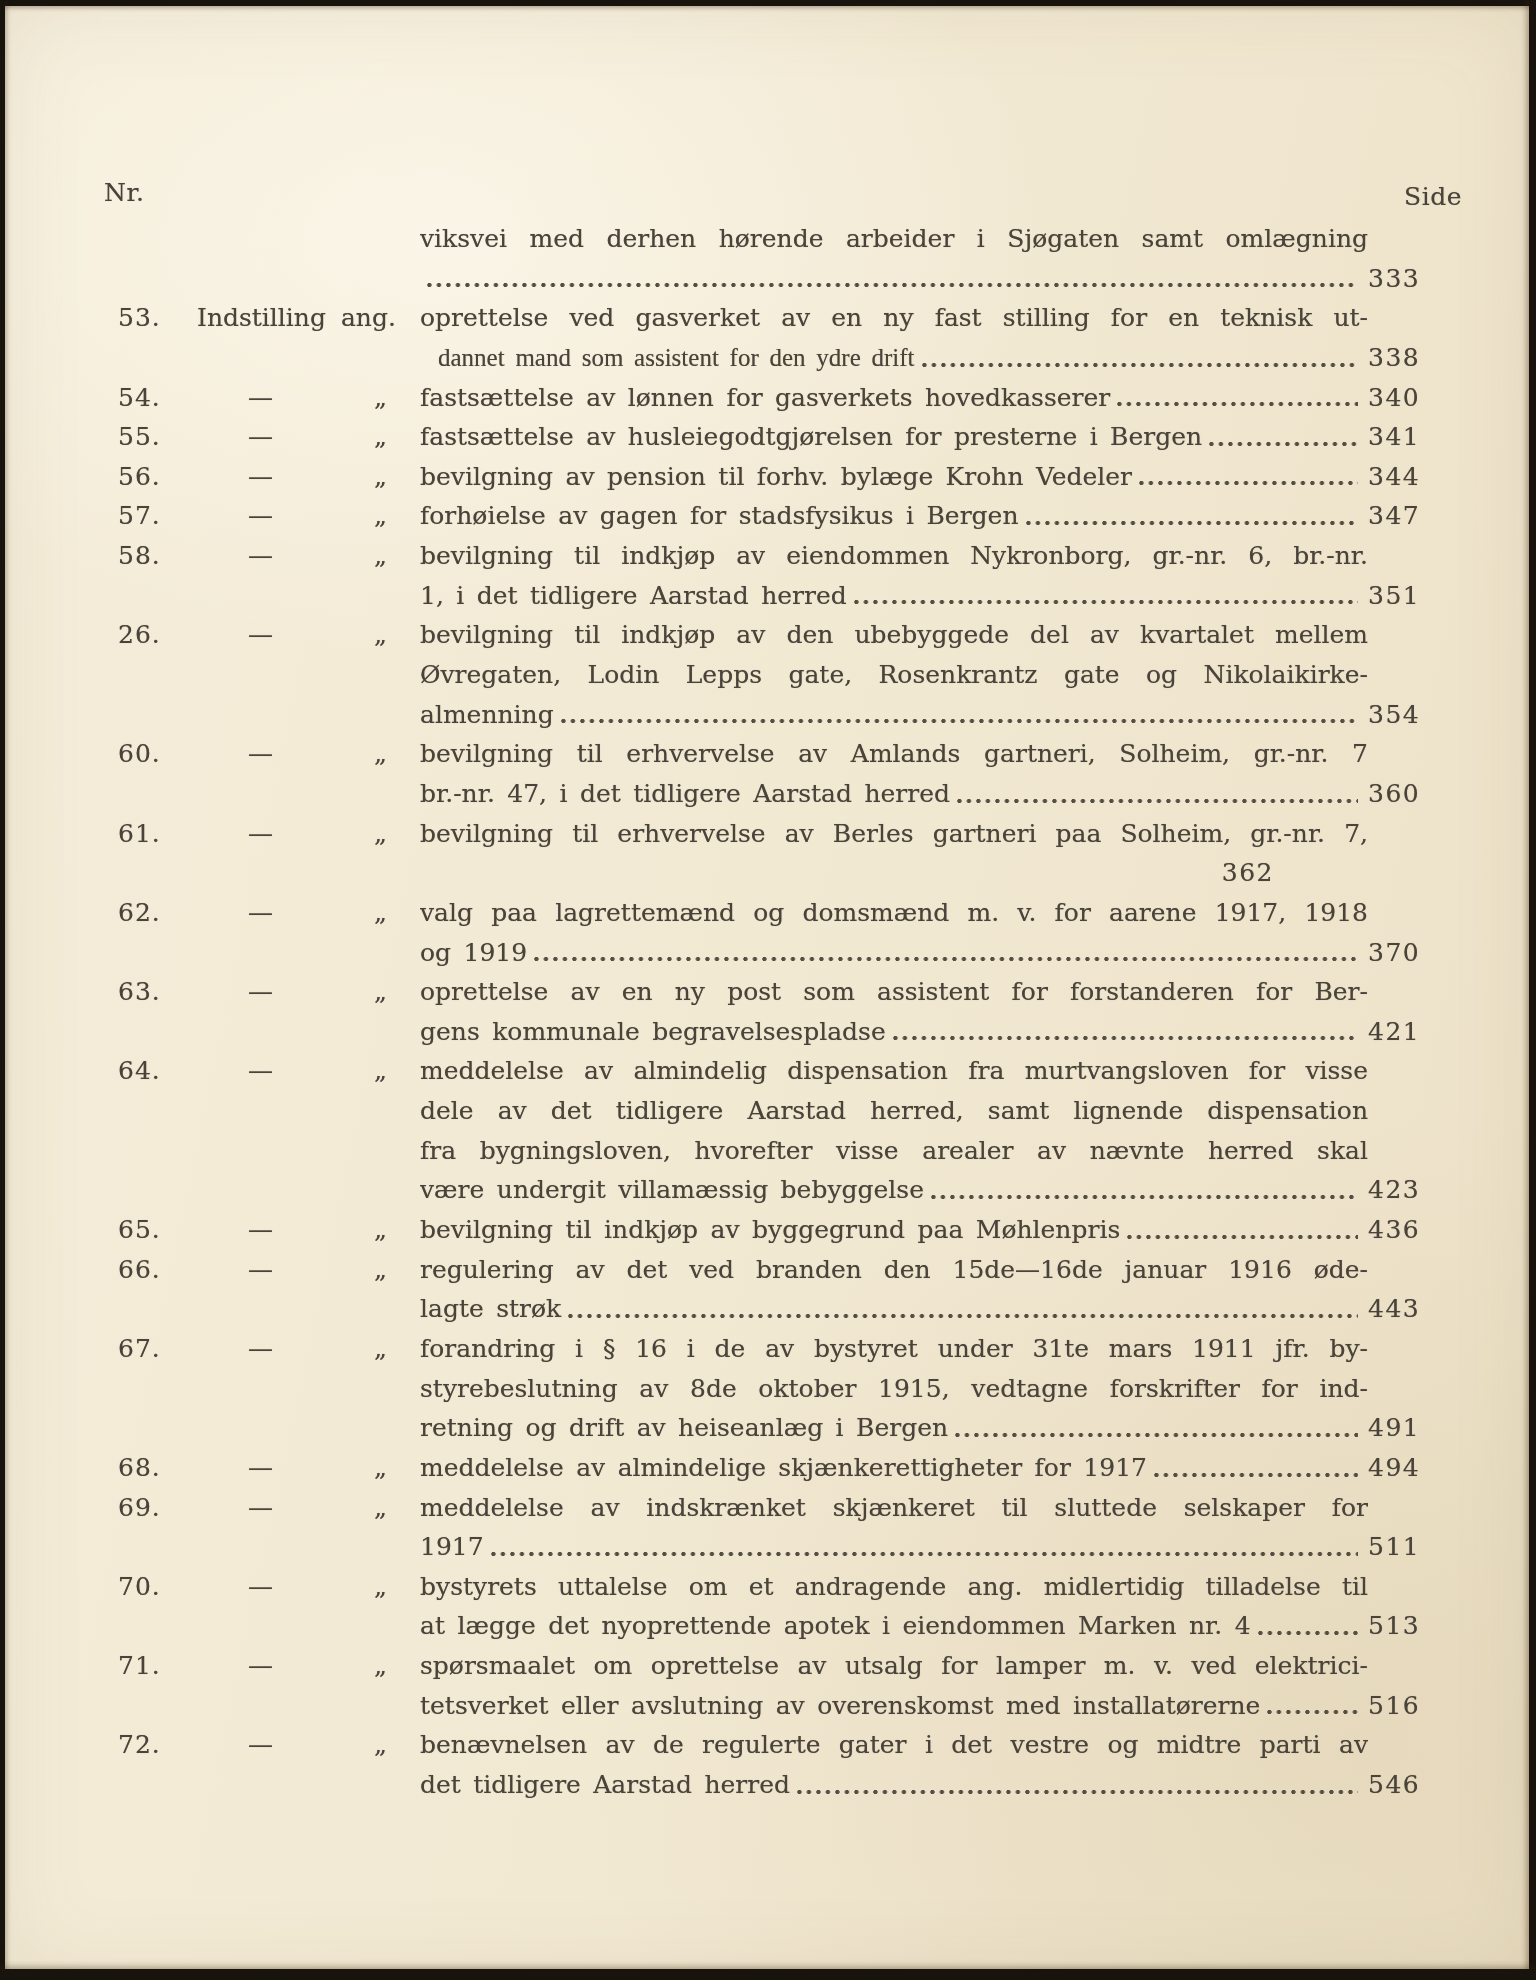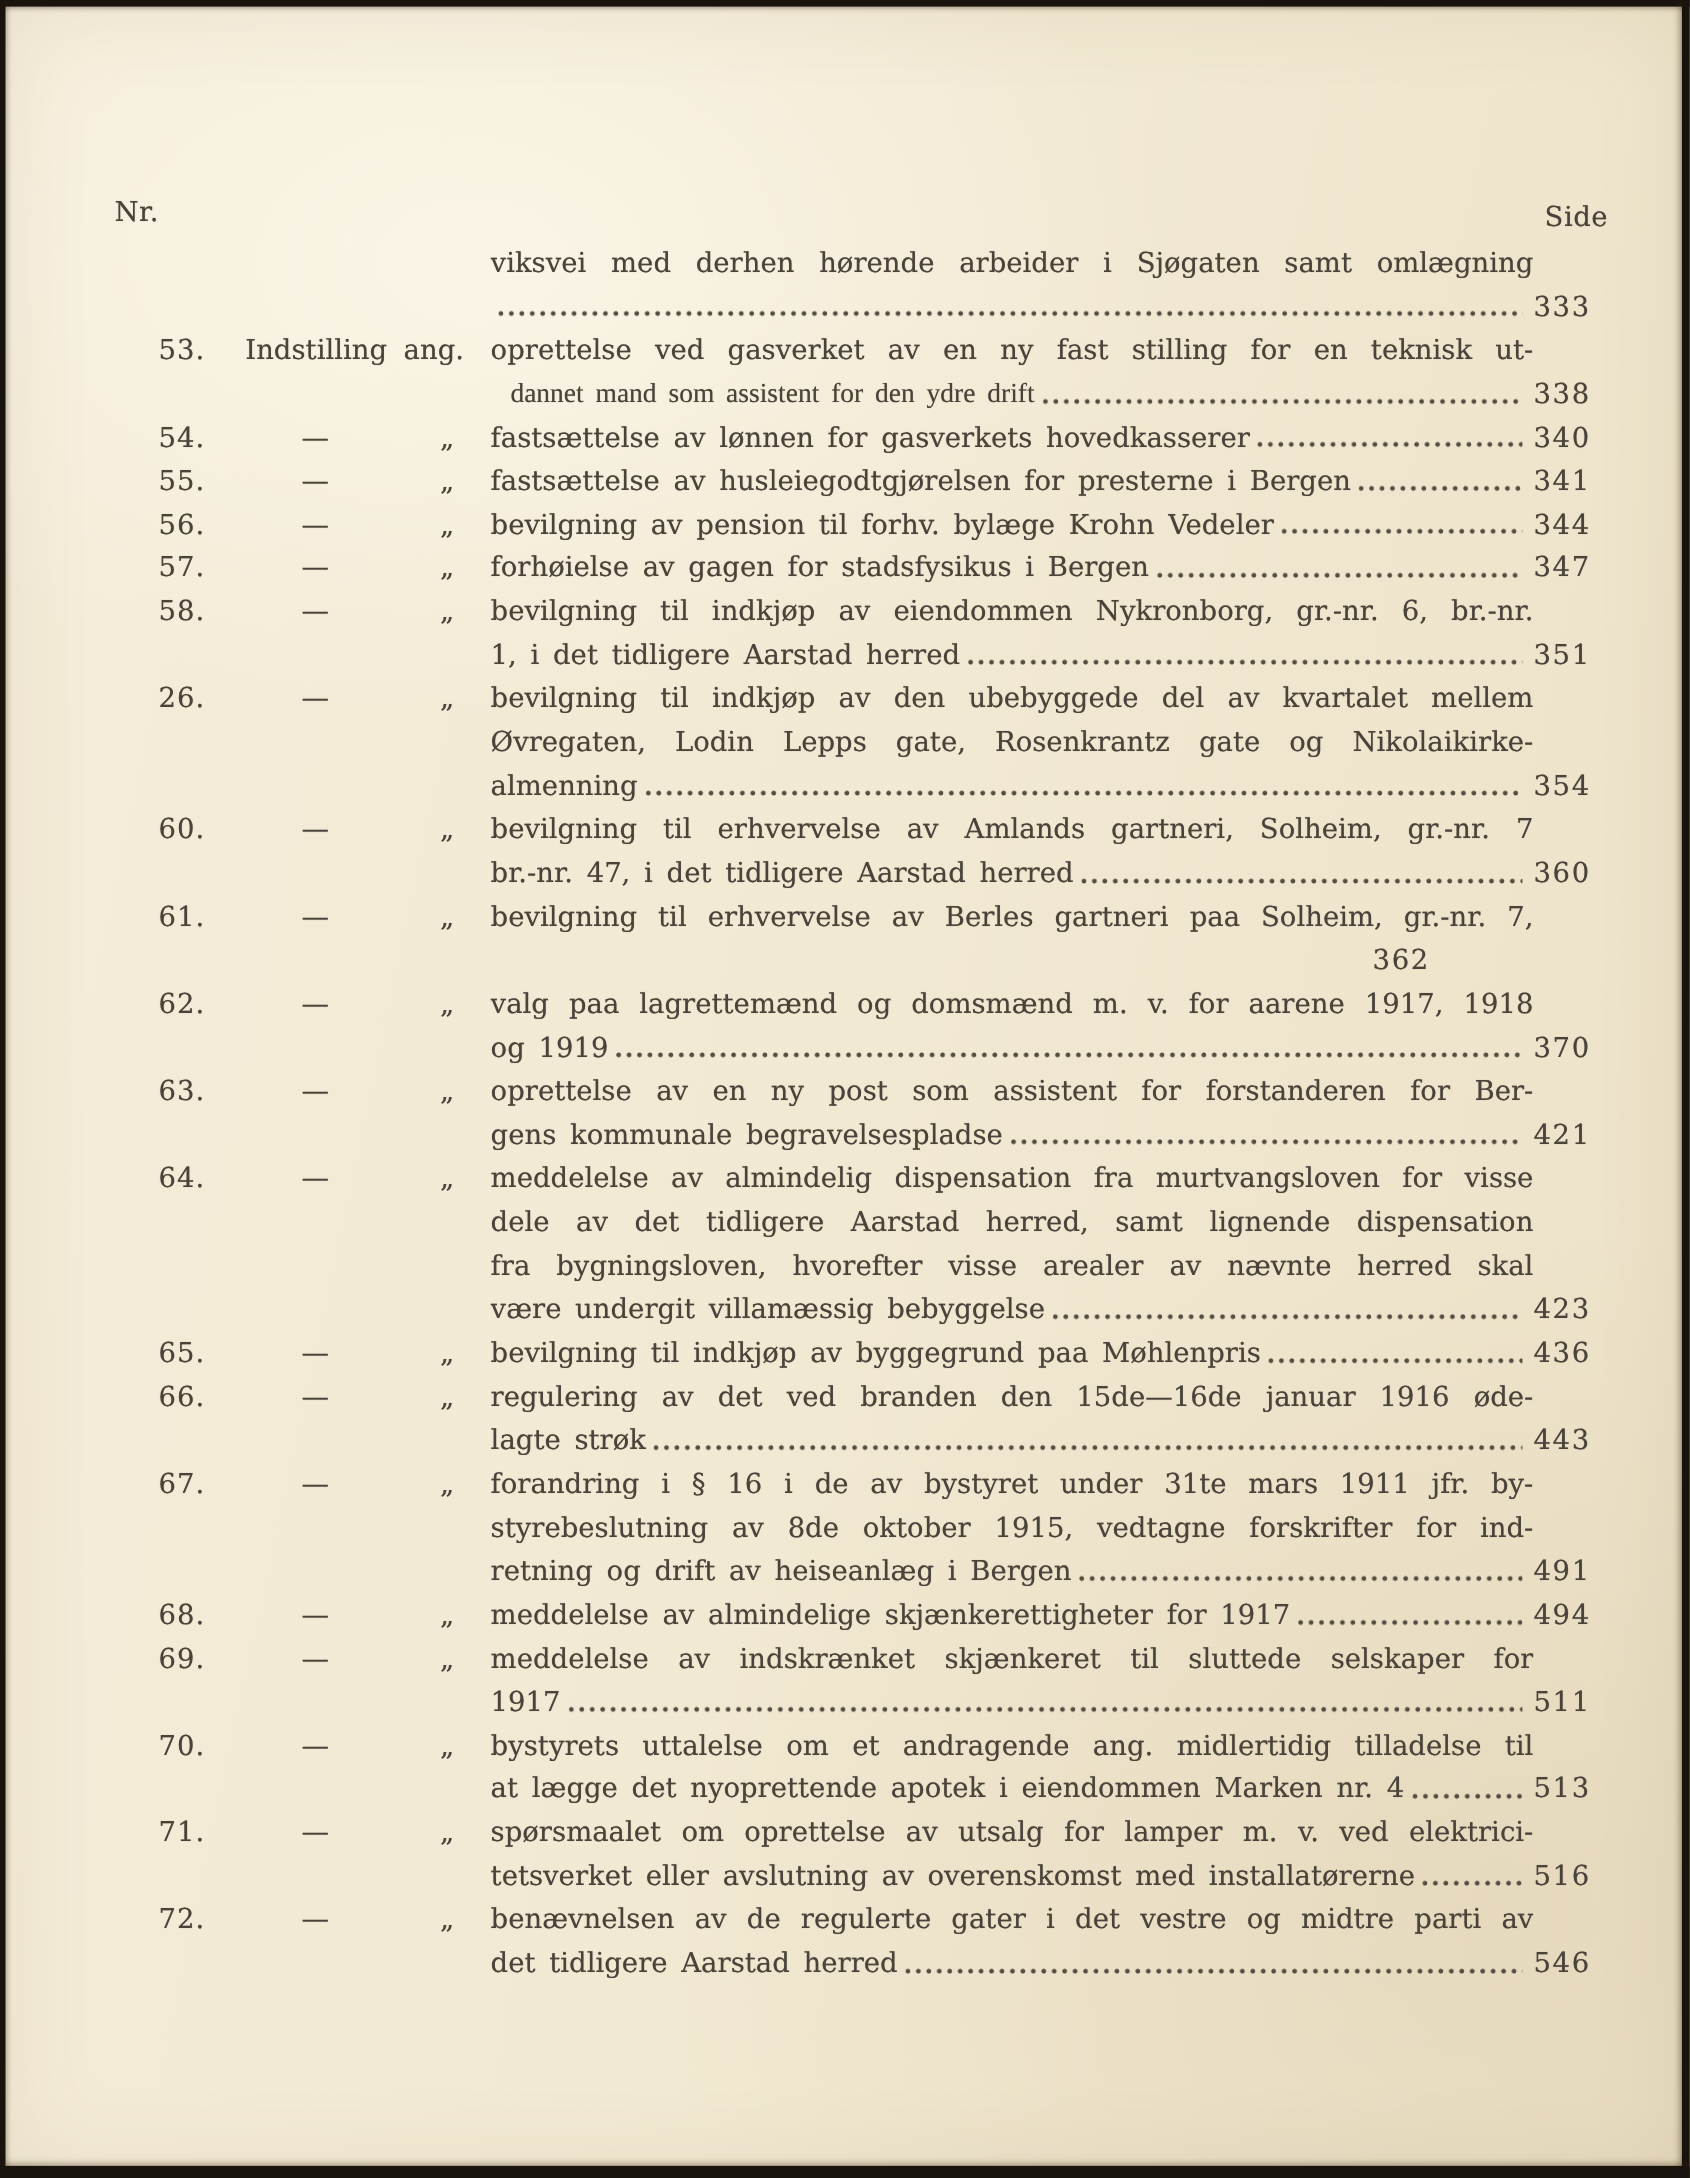--- a/index.html
+++ b/index.html
@@ -24,21 +24,20 @@
   .edge-right  { right: 0; top: 0; width: 7px; height: 100%; box-shadow: -2px 0 6px rgba(60,40,20,0.45); }
   .edge-bottom { left: 0; bottom: 0; width: 100%; height: 11px; box-shadow: 0 -2px 6px rgba(60,40,20,0.40); }
 
   .hdr { position: absolute; font-size: 25px; letter-spacing: 0.5px; z-index: 2; }
   .hdr-nr   { left: 104px; top: 178px; }
   .hdr-side { right: 74px; top: 182px; }
 
   .toc {
     position: absolute; left: 0; top: 219px; width: 1352px; z-index: 2;
     font-size: 25px;
-    padding-left: 26px;
   }
   .row { display: flex; height: 39.65px; line-height: 39.65px; }
   .c-num {
     box-sizing: border-box; width: 180px; flex: 0 0 180px;
     padding-left: 118px; letter-spacing: 1px;
   }
   .c-mid { box-sizing: border-box; width: 240px; flex: 0 0 240px; position: relative; }
   .c-mid .dash  { position: absolute; left: 68px;  top: 0; }
   .c-mid .quote { position: absolute; left: 194px; top: 0; }
   .c-mid .label { position: absolute; left: 17px;  top: 0; white-space: nowrap; word-spacing: 7px; }

